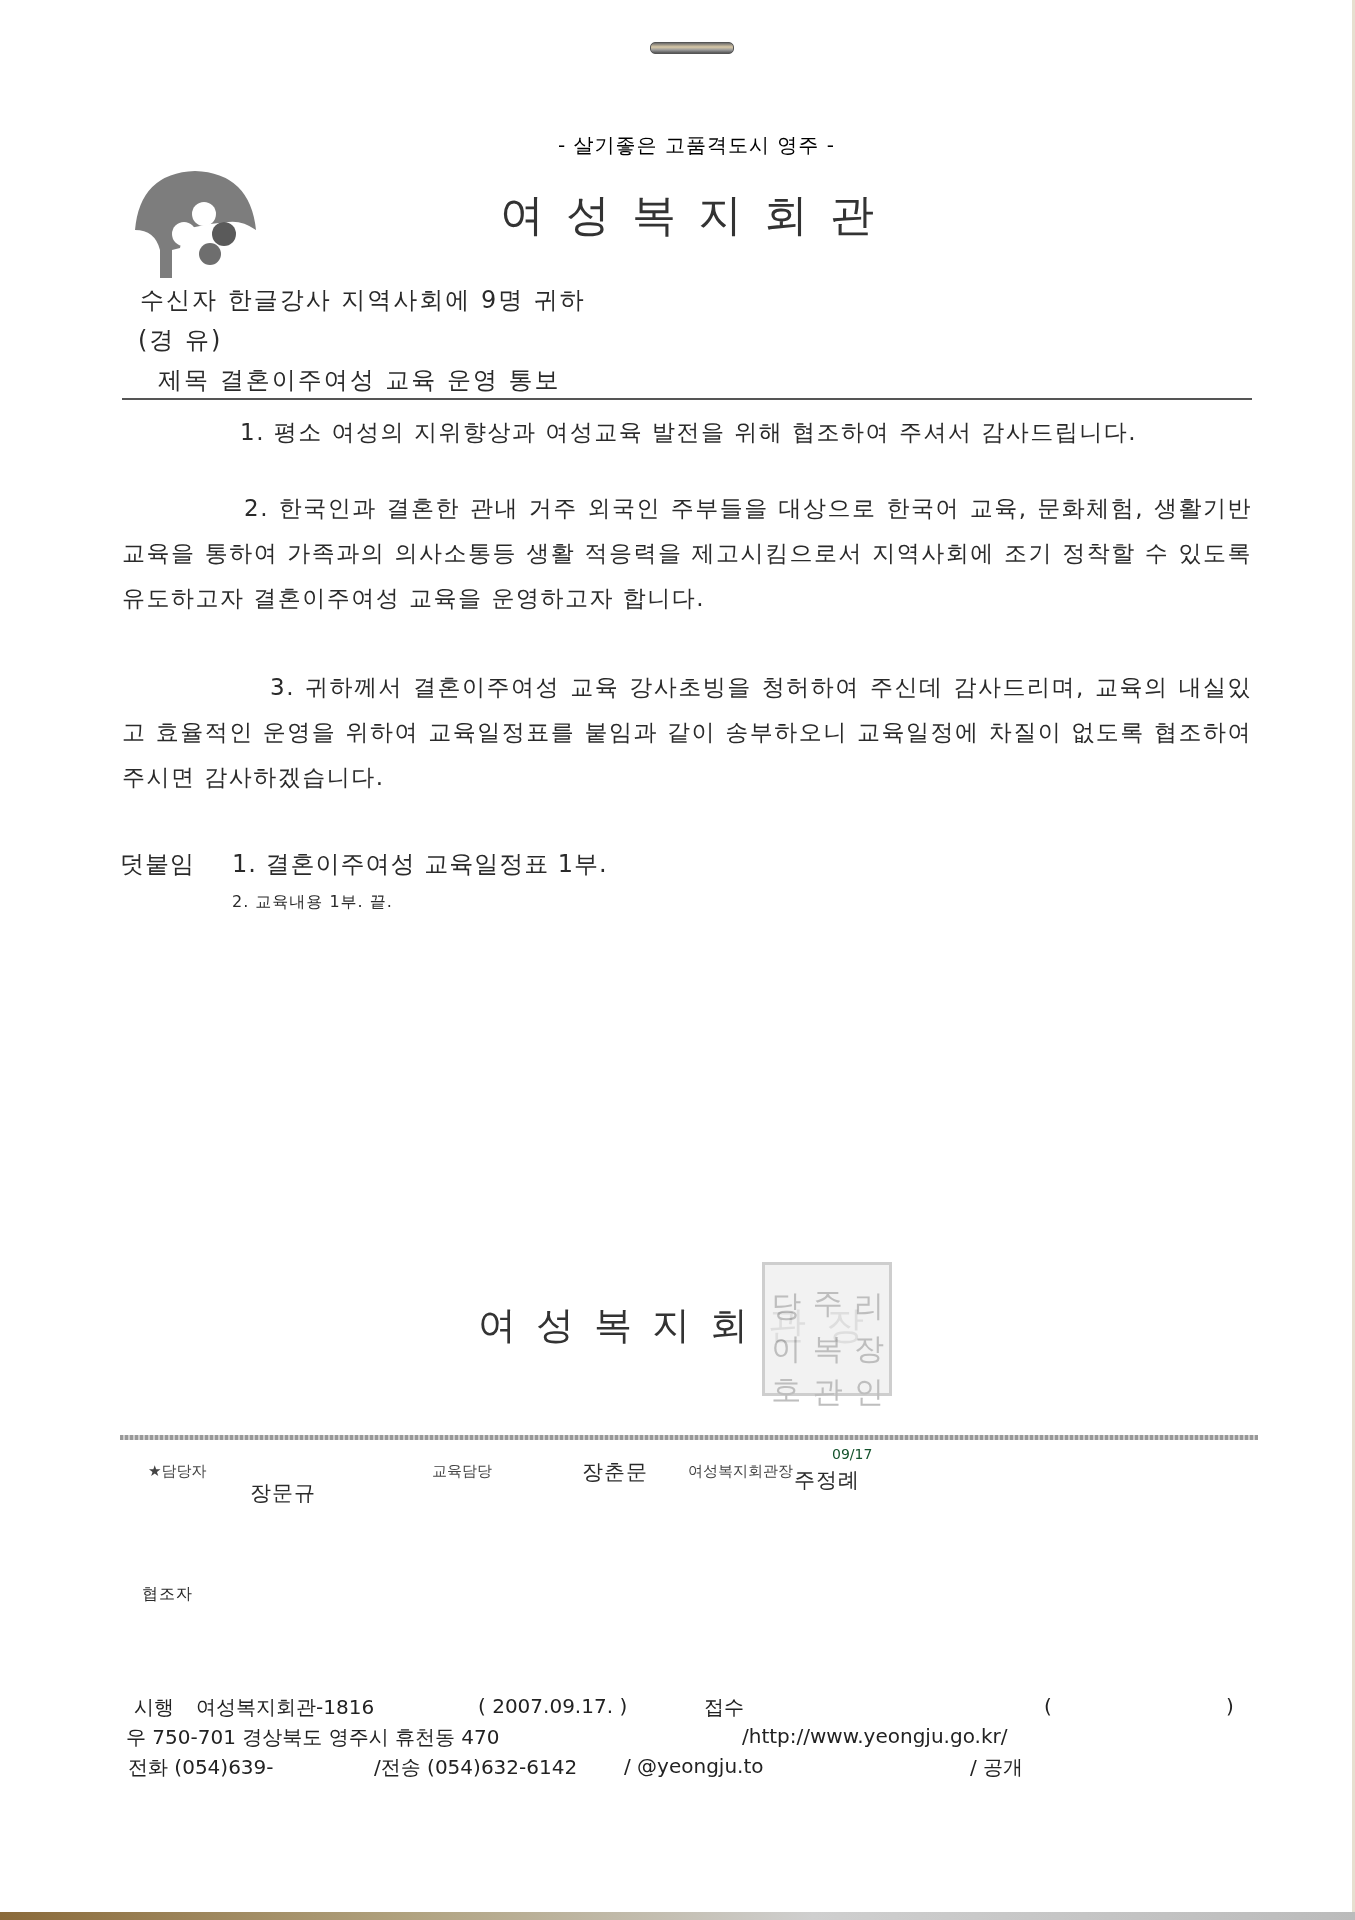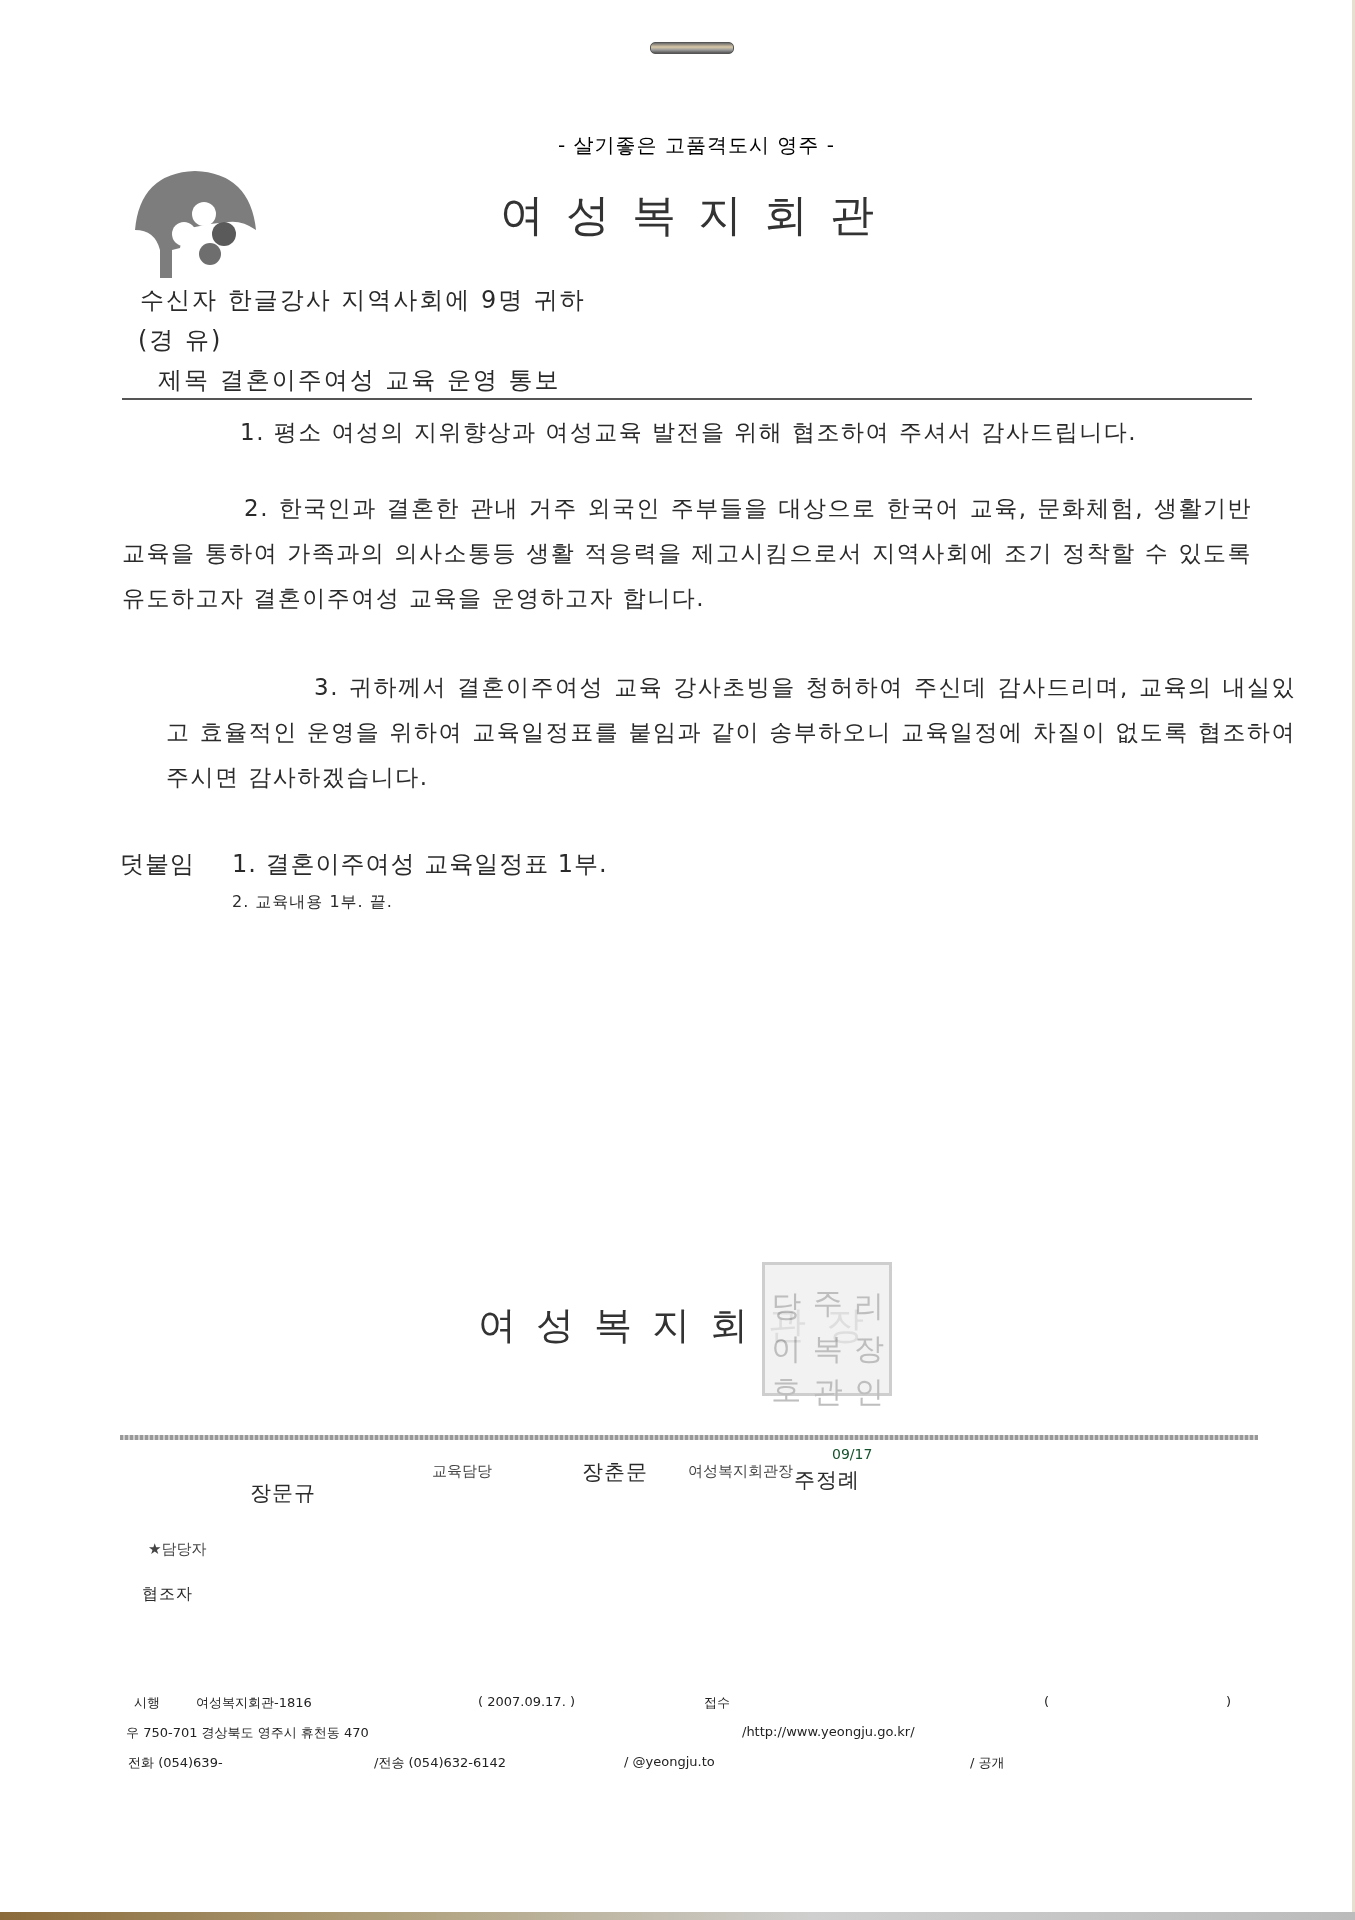--- a/index.html
+++ b/index.html
@@ -19,39 +19,39 @@
   .slogan { left: 558px; top: 132px; font-size: 20px; letter-spacing: 1px; color: #000000; }
   .logo { left: 130px; top: 168px; width: 130px; height: 110px; }
   .title { left: 500px; top: 186px; font-size: 44px; letter-spacing: 22px; color: #333; }
   .recipient { left: 140px; top: 284px; font-size: 24px; letter-spacing: 2px; }
   .via { left: 138px; top: 324px; font-size: 24px; letter-spacing: 2px; }
   .subject { left: 158px; top: 364px; font-size: 24px; letter-spacing: 2px; }
   .subject-rule { position: absolute; left: 122px; top: 398px; width: 1130px; height: 2px; background: #555; }
   .para { position: absolute; left: 122px; width: 1130px; font-size: 23px; line-height: 45px; letter-spacing: 1.5px; text-align: justify; text-align-last: left; }
   .p1 { top: 410px; text-indent: 118px; }
   .p2 { top: 486px; text-indent: 122px; }
-  .p3 { top: 665px; text-indent: 148px; margin-left: 44px; }
+  .p3 { top: 665px; text-indent: 148px; }
   .attach-label { left: 120px; top: 848px; font-size: 24px; letter-spacing: 1px; }
   .attach-1 { left: 232px; top: 848px; font-size: 24px; letter-spacing: 1px; }
   .attach-2 { left: 232px; top: 892px; font-size: 16px; letter-spacing: 1px; }
   .signer { left: 478px; top: 1300px; font-size: 38px; letter-spacing: 20px; color: #333; }
   .seal {
     position: absolute; left: 762px; top: 1262px; width: 124px; height: 128px;
     border: 3px solid #c9c9c9; background: #f1f1f1;
     display: grid; grid-template-columns: repeat(3, 1fr); grid-template-rows: repeat(3, 1fr);
     color: #b8b8b8; font-size: 32px; text-align: center; line-height: 40px; opacity: 0.9;
   }
   .seal span { writing-mode: vertical-rl; font-size: 30px; }
   .rule2 { position: absolute; left: 120px; top: 1435px; width: 1138px; height: 5px;
     background: repeating-linear-gradient(90deg, #999 0 3px, #cfcfcf 3px 5px); }
   .small { font-size: 15px; color: #444; }
   .name { font-size: 21px; letter-spacing: 1px; }
   .sign-date { left: 832px; top: 1446px; font-size: 14px; color: #14532d; }
   .coop { left: 142px; top: 1584px; font-size: 16px; letter-spacing: 1px; }
-  .foot { font-size: 13px; color: #222; }
+  .foot { font-size: 20px; color: #222; }
   .edge-bottom { position: absolute; left: 0; top: 1912px; width: 1355px; height: 8px;
     background: linear-gradient(90deg, #8a6a3a, #b0a27f 30%, #cfcfcf 60%, #bbb); }
   .edge-right { position: absolute; right: 0; top: 0; width: 3px; height: 1920px; background: #e6e0d0; }
 </style>
 </head>
 <body>
 
 <div class="clip"></div>
 
 <div class="abs slogan">- 살기좋은 고품격도시 영주 -</div>
@@ -87,21 +87,21 @@
   <span>이</span>
   <span>복</span>
   <span>장</span>
   <span>호</span>
   <span>관</span>
   <span>인</span>
 </div>
 
 <div class="rule2"></div>
 
-<div class="abs small" style="left:148px; top:1540px;">★담당자</div>
+<div class="abs small" style="left:148px; top:1462px;">★담당자</div>
 <div class="abs name" style="left:250px; top:1458px;margin-top:21px;">장문규</div>
 <div class="abs small" style="left:432px; top:1462px;">교육담당</div>
 <div class="abs name" style="left:534px; top:1458px;margin-left:48px;">장춘문</div>
 <div class="abs small" style="left:688px; top:1462px;">여성복지회관장</div>
 <div class="abs sign-date">09/17</div>
 <div class="abs name" style="left:794px; top:1466px;">주정례</div>
 
 <div class="abs coop">협조자</div>
 
 <div class="abs foot" style="left:134px; top:1694px;">시행</div>

